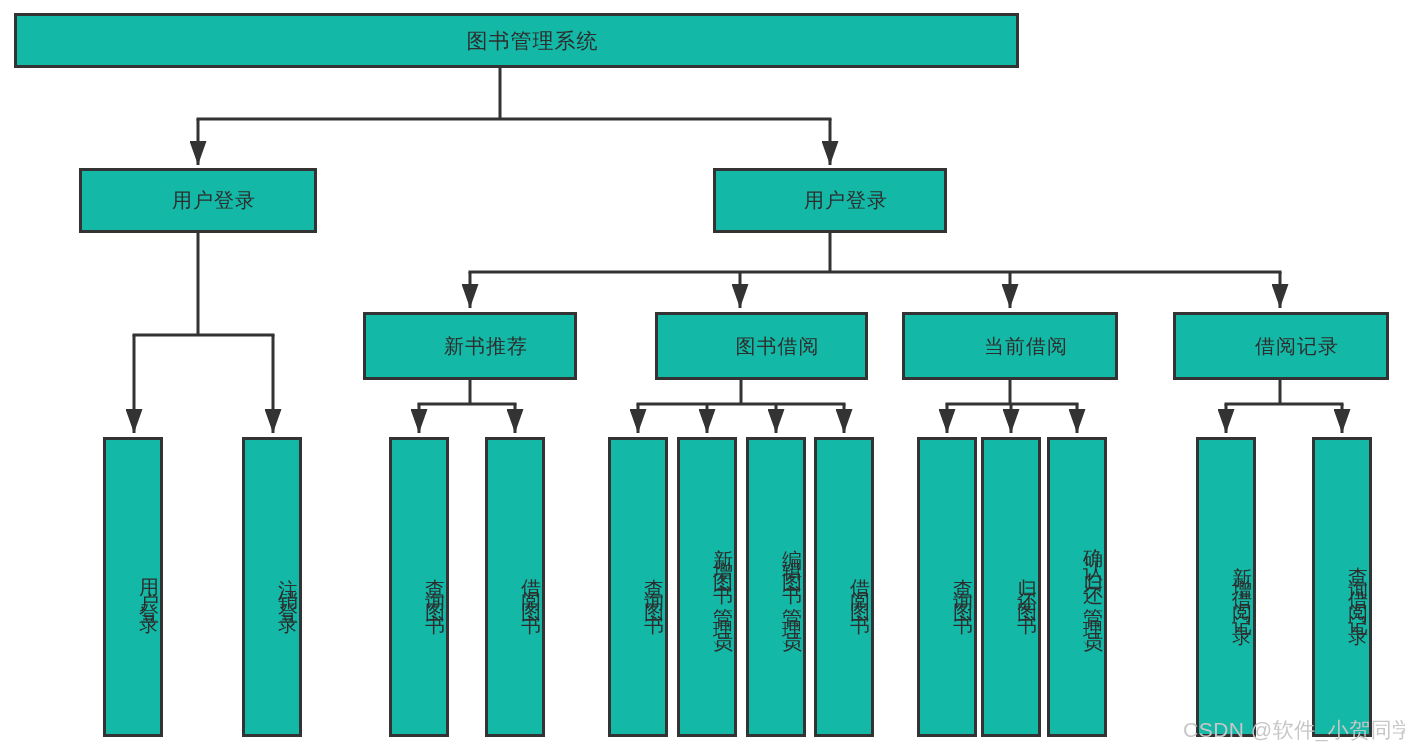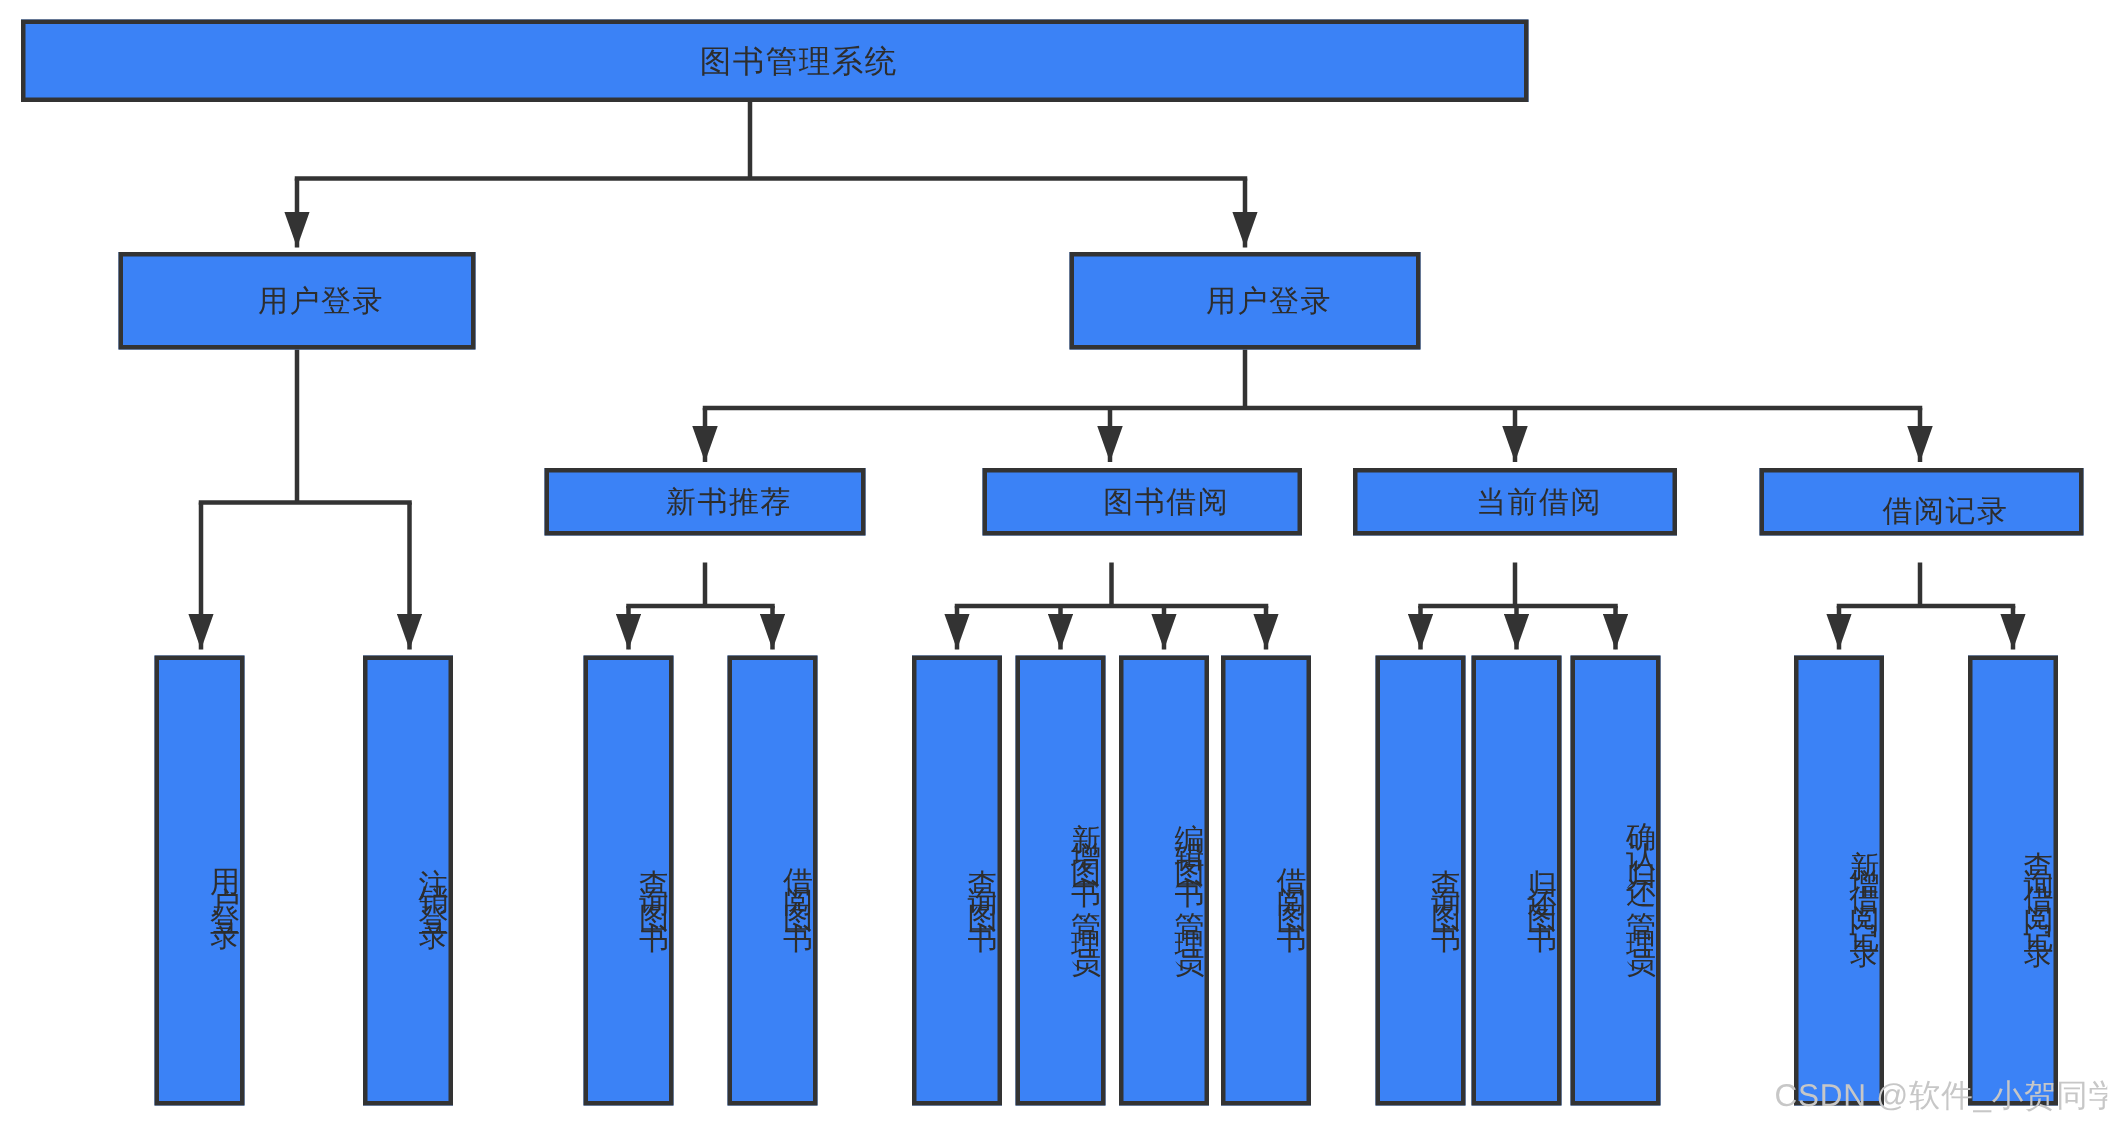--- a/index.html
+++ b/index.html
@@ -7,32 +7,32 @@
     position:relative;
     width:1405px;height:747px;
     background:#ffffff;
     font-family:"Liberation Sans","DejaVu Sans",sans-serif;
     color:#2d2d2d;
     overflow:hidden;
   }
   .connectors{position:absolute;left:0;top:0;z-index:1;}
   .box{
     position:absolute;
-    background:#3b82f6;
+    background:#14b8a6;
     border:3px solid #333333;
     box-sizing:border-box;
     display:flex;align-items:center;justify-content:center;
     z-index:2;
     padding-left:32px;
   }
   .hlabel{font-size:20px;letter-spacing:1px;white-space:nowrap;color:#2d2d2d;}
   .root{left:14px;top:13px;width:1005px;height:55px;}
   .root .hlabel{font-size:21px;}
   .lvl2{top:168px;height:65px;}
-  .lvl3{top:312px;height:45px;}
+  .lvl3{top:312px;height:68px;}
   .leaf{top:437px;width:60px;height:300px;}
   .vlabel{
     writing-mode:vertical-rl;
     text-orientation:mixed;
     font-size:20px;
     line-height:1.05;
     letter-spacing:12px;
     color:#2d2d2d;
     white-space:nowrap;
   }
@@ -111,21 +111,21 @@
 
   <div class="box lvl3" style="left:363px;width:214px;">
     <span class="hlabel">新书推荐</span>
   </div>
   <div class="box lvl3" style="left:635px;width:213px;margin-left:20px;">
     <span class="hlabel">图书借阅</span>
   </div>
   <div class="box lvl3" style="left:902px;width:216px;text-align:right;">
     <span class="hlabel">当前借阅</span>
   </div>
-  <div class="box lvl3" style="left:1173px;width:216px;align-items:flex-end;">
+  <div class="box lvl3" style="left:1173px;width:216px;">
     <span class="hlabel">借阅记录</span>
   </div>
 
   <div class="box leaf" style="left:103px;">
     <span class="vlabel">用户登录</span>
   </div>
   <div class="box leaf" style="left:242px;">
     <span class="vlabel">注销登录</span>
   </div>
 

